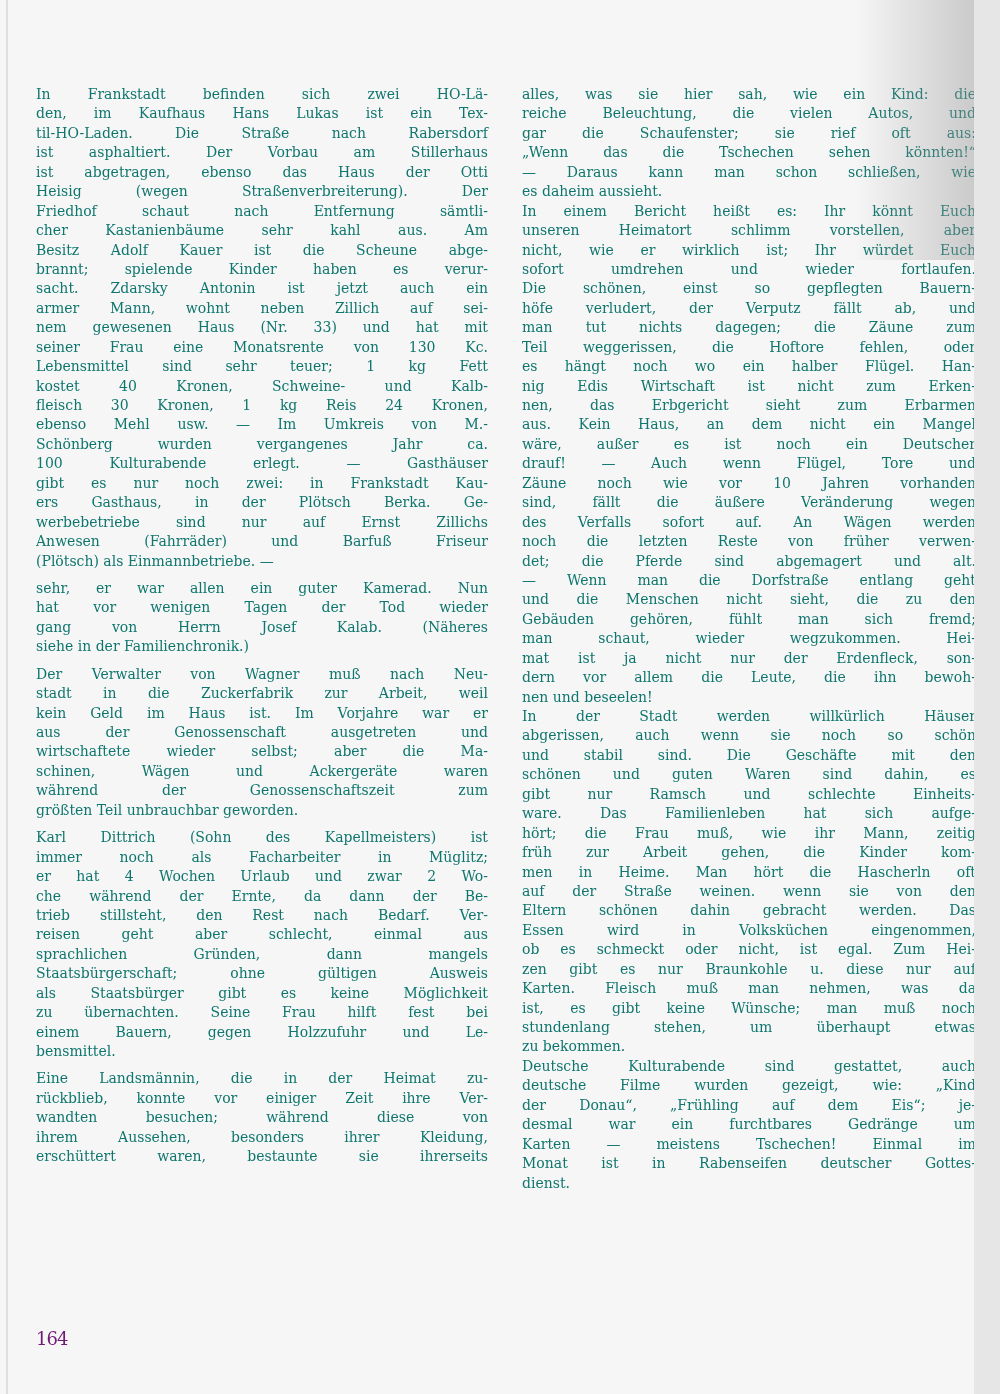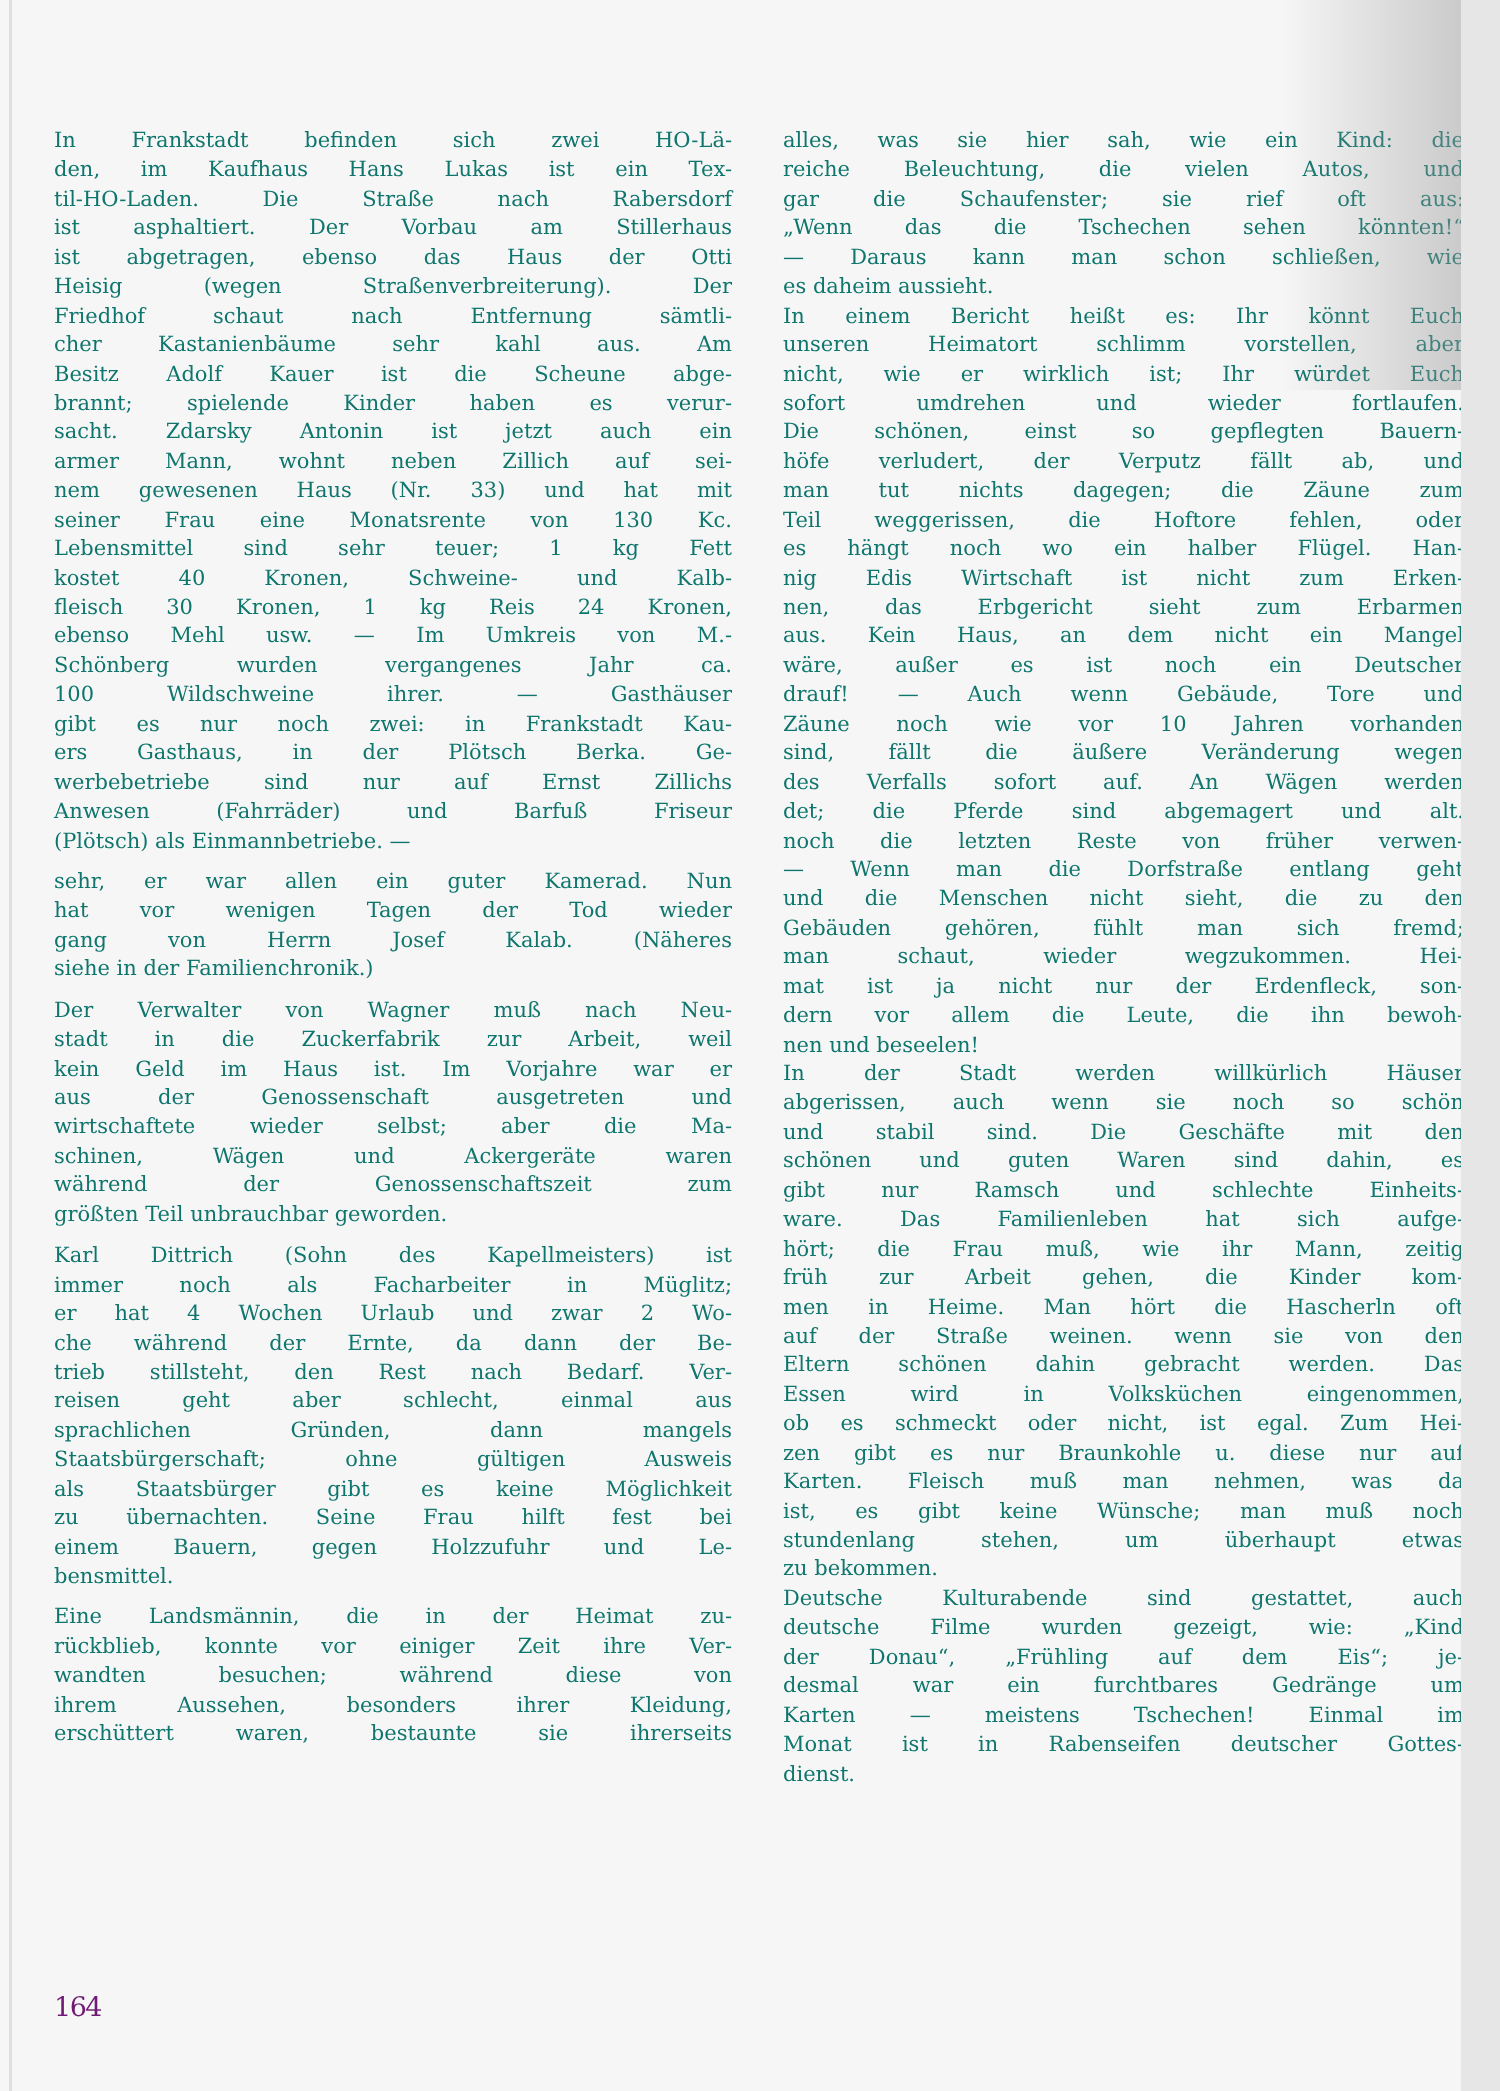--- a/index.html
+++ b/index.html
@@ -92,21 +92,21 @@
         <span class="line">brannt; spielende Kinder haben es verur-</span>
         <span class="line">sacht. Zdarsky Antonin ist jetzt auch ein</span>
         <span class="line">armer Mann, wohnt neben Zillich auf sei-</span>
         <span class="line">nem gewesenen Haus (Nr. 33) und hat mit</span>
         <span class="line">seiner Frau eine Monatsrente von 130 Kc.</span>
         <span class="line">Lebensmittel sind sehr teuer; 1 kg Fett</span>
         <span class="line">kostet 40 Kronen, Schweine- und Kalb-</span>
         <span class="line">fleisch 30 Kronen, 1 kg Reis 24 Kronen,</span>
         <span class="line">ebenso Mehl usw. — Im Umkreis von M.-</span>
         <span class="line">Schönberg wurden vergangenes Jahr ca.</span>
-        <span class="line">100 Wildschweine ihrer. — Gasthäuser</span>
+        <span class="line">100 Kulturabende erlegt. — Gasthäuser</span>
         <span class="line">gibt es nur noch zwei: in Frankstadt Kau-</span>
         <span class="line">ers Gasthaus, in der Plötsch Berka. Ge-</span>
         <span class="line">werbebetriebe sind nur auf Ernst Zillichs</span>
         <span class="line">Anwesen (Fahrräder) und Barfuß Friseur</span>
         <span class="line last">(Plötsch) als Einmannbetriebe. —</span>
       </div>
       <div class="para">
         <span class="line">sehr, er war allen ein guter Kamerad. Nun</span>
         <span class="line">hat vor wenigen Tagen der Tod wieder</span>
         <span class="line">gang von Herrn Josef Kalab. (Näheres</span>
@@ -160,26 +160,26 @@
         <span class="line">sofort umdrehen und wieder fortlaufen.</span>
         <span class="line">Die schönen, einst so gepflegten Bauern-</span>
         <span class="line">höfe verludert, der Verputz fällt ab, und</span>
         <span class="line">man tut nichts dagegen; die Zäune zum</span>
         <span class="line">Teil weggerissen, die Hoftore fehlen, oder</span>
         <span class="line">es hängt noch wo ein halber Flügel. Han-</span>
         <span class="line">nig Edis Wirtschaft ist nicht zum Erken-</span>
         <span class="line">nen, das Erbgericht sieht zum Erbarmen</span>
         <span class="line">aus. Kein Haus, an dem nicht ein Mangel</span>
         <span class="line">wäre, außer es ist noch ein Deutscher</span>
-        <span class="line">drauf! — Auch wenn Gebäude, Tore und</span>
+        <span class="line">drauf! — Auch wenn Flügel, Tore und</span>
         <span class="line">Zäune noch wie vor 10 Jahren vorhanden</span>
         <span class="line">sind, fällt die äußere Veränderung wegen</span>
         <span class="line">des Verfalls sofort auf. An Wägen werden</span>
+        <span class="line">noch die letzten Reste von früher verwen-</span>
         <span class="line">det; die Pferde sind abgemagert und alt.</span>
-        <span class="line">noch die letzten Reste von früher verwen-</span>
         <span class="line">— Wenn man die Dorfstraße entlang geht</span>
         <span class="line">und die Menschen nicht sieht, die zu den</span>
         <span class="line">Gebäuden gehören, fühlt man sich fremd;</span>
         <span class="line">man schaut, wieder wegzukommen. Hei-</span>
         <span class="line">mat ist ja nicht nur der Erdenfleck, son-</span>
         <span class="line">dern vor allem die Leute, die ihn bewoh-</span>
         <span class="line last">nen und beseelen!</span>
       </div>
       <div class="para">
         <span class="line">In der Stadt werden willkürlich Häuser</span>

